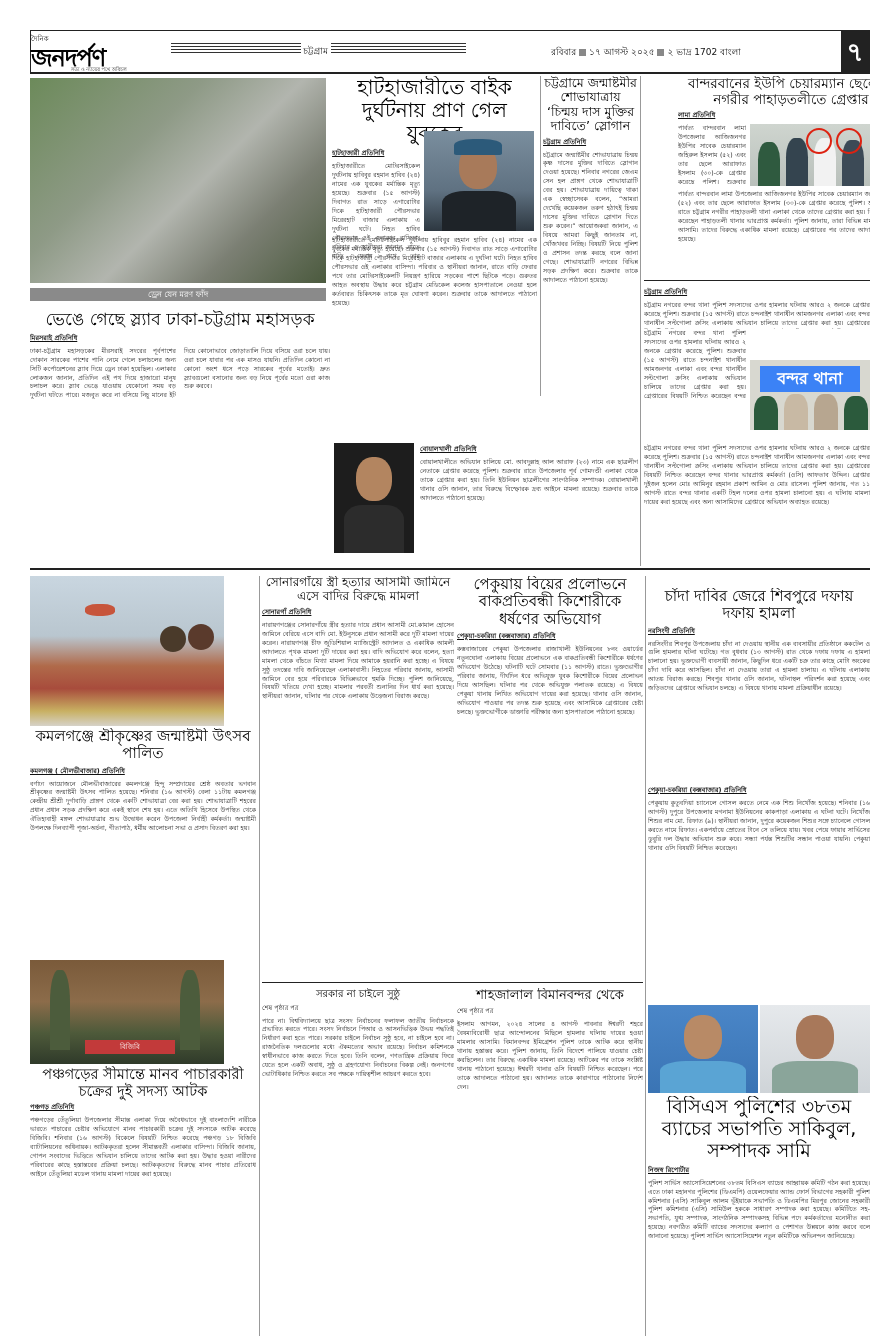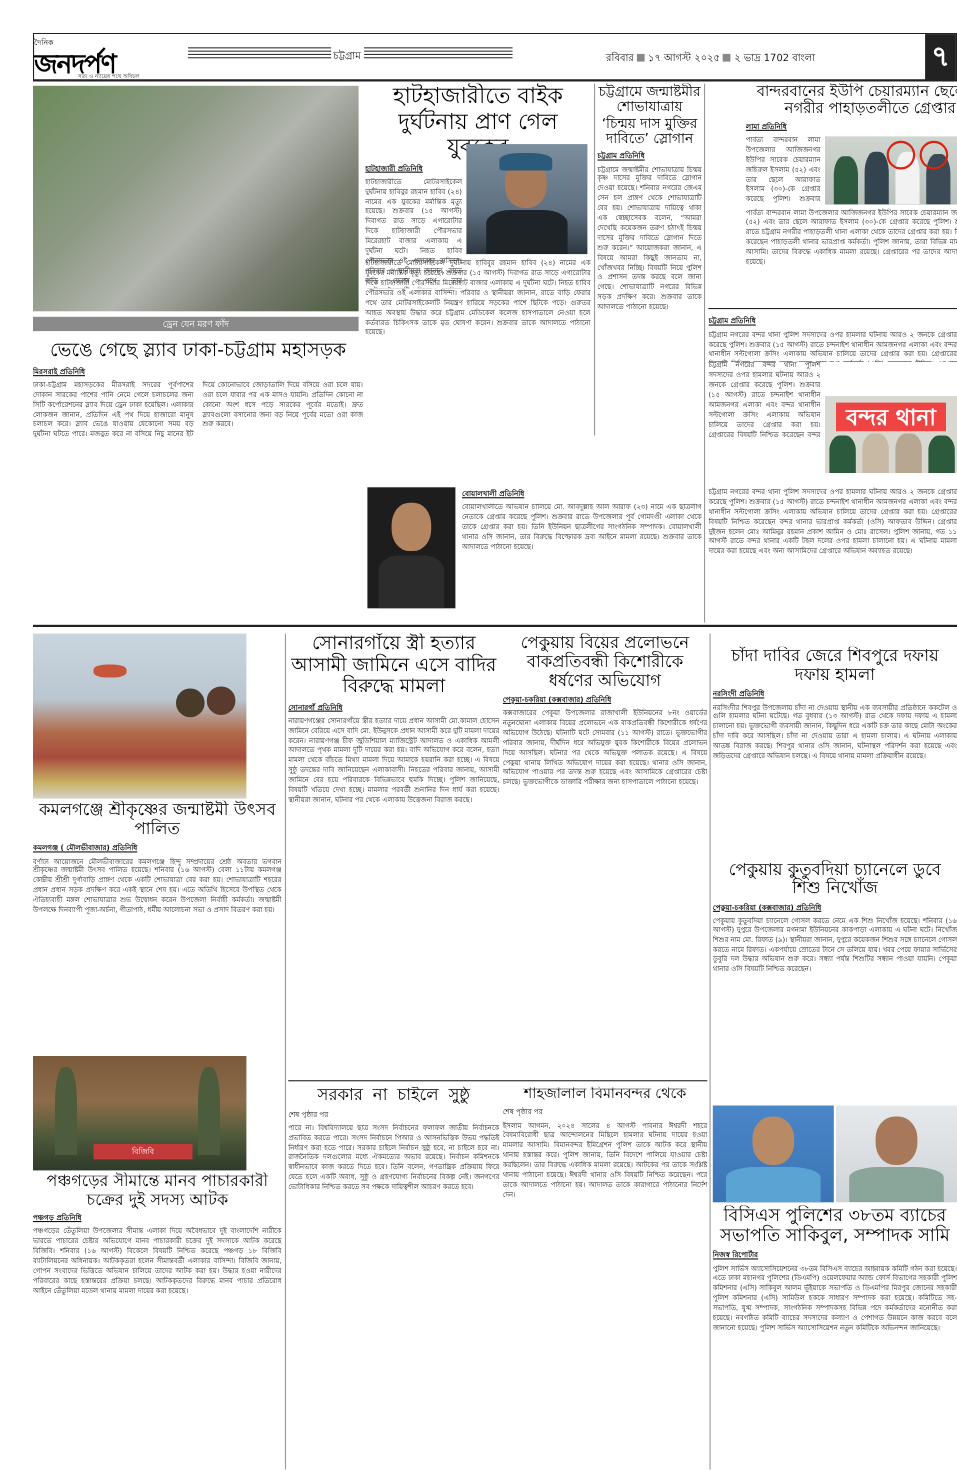--- a/index.html
+++ b/index.html
@@ -107,21 +107,21 @@
     <div class="body" style="position:absolute;top:114px;left:0;width:226px;height:86px;">পার্বত্য বান্দরবান লামা উপজেলার আজিজনগর ইউপির সাবেক চেয়ারম্যান জহিরুল ইসলাম (৫২) এবং তার ছেলে আরাফাত ইসলাম (৩০)-কে গ্রেপ্তার করেছে পুলিশ। শুক্রবার গভীর রাতে চট্টগ্রাম নগরীর পাহাড়তলী থানা এলাকা থেকে তাদের গ্রেপ্তার করা হয়। বিষয়টি নিশ্চিত করেছেন পাহাড়তলী থানার ভারপ্রাপ্ত কর্মকর্তা। পুলিশ জানায়, তারা বিভিন্ন মামলার পলাতক আসামি। তাদের বিরুদ্ধে একাধিক মামলা রয়েছে। গ্রেপ্তারের পর তাদের আদালতে পাঠানো হয়েছে।</div>
   </div>
 
   <div class="hrule" style="left:614px;top:250px;width:226px;"></div>
 
   <div class="art" style="left:614px;top:254px;width:226px;height:280px;">
     <div class="byline">চট্টগ্রাম প্রতিনিধি</div>
     <div class="body" style="height:28px;overflow:hidden;">চট্টগ্রাম নগরের বন্দর থানা পুলিশ সদস্যদের ওপর হামলার ঘটনায় আরও ২ জনকে গ্রেপ্তার করেছে পুলিশ। শুক্রবার (১৫ আগস্ট) রাতে চন্দনাইশ থানাধীন আমজনগর এলাকা এবং বন্দর থানাধীন সল্টগোলা ক্রসিং এলাকায় অভিযান চালিয়ে তাদের গ্রেপ্তার করা হয়। গ্রেপ্তারের বিষয়টি নিশ্চিত করেছেন বন্দর থানার ভারপ্রাপ্ত কর্মকর্তা (ওসি) আফতাব উদ্দিন। গ্রেপ্তার দুইজন হলেন মোঃ আমিনুর রহমান প্রকাশ আমিন ও মোঃ রাসেল। পুলিশ জানায়, গত ১১ আগস্ট রাতে বন্দর থানার একটি টহল দলের ওপর হামলা চালানো হয়। এ ঘটনায় মামলা দায়ের করা হয়েছে এবং অন্য আসামিদের গ্রেপ্তারে অভিযান অব্যাহত রয়েছে।</div>
     <div class="body" style="width:102px;float:left;height:70px;overflow:hidden;">চট্টগ্রাম নগরের বন্দর থানা পুলিশ সদস্যদের ওপর হামলার ঘটনায় আরও ২ জনকে গ্রেপ্তার করেছে পুলিশ। শুক্রবার (১৫ আগস্ট) রাতে চন্দনাইশ থানাধীন আমজনগর এলাকা এবং বন্দর থানাধীন সল্টগোলা ক্রসিং এলাকায় অভিযান চালিয়ে তাদের গ্রেপ্তার করা হয়। গ্রেপ্তারের বিষয়টি নিশ্চিত করেছেন বন্দর থানার ভারপ্রাপ্ত কর্মকর্তা (ওসি) আফতাব উদ্দিন। গ্রেপ্তার দুইজন হলেন মোঃ আমিনুর রহমান প্রকাশ আমিন ও মোঃ রাসেল। পুলিশ জানায়, গত ১১ আগস্ট রাতে বন্দর থানার একটি টহল দলের ওপর হামলা চালানো হয়। এ ঘটনায় মামলা দায়ের করা হয়েছে এবং অন্য আসামিদের গ্রেপ্তারে অভিযান অব্যাহত রয়েছে।</div>
     <div class="photo" style="left:106px;top:76px;width:120px;height:70px;background:#d8d8d0;">
-      <div style="position:absolute;left:10px;top:6px;width:100px;height:26px;background:#ef4444;color:#fff;font-size:20px;font-weight:bold;text-align:center;line-height:26px;">বন্দর থানা</div>
+      <div style="position:absolute;left:10px;top:6px;width:100px;height:26px;background:#3b82f6;color:#fff;font-size:16px;font-weight:bold;text-align:center;line-height:26px;">বন্দর থানা</div>
       <div style="position:absolute;left:4px;top:36px;width:24px;height:34px;background:#2b5a3c;border-radius:40% 40% 0 0;"></div>
       <div style="position:absolute;left:34px;top:34px;width:24px;height:36px;background:#c8b9a4;border-radius:40% 40% 0 0;"></div>
       <div style="position:absolute;left:64px;top:34px;width:24px;height:36px;background:#b7a690;border-radius:40% 40% 0 0;"></div>
       <div style="position:absolute;left:94px;top:36px;width:24px;height:34px;background:#2b5a3c;border-radius:40% 40% 0 0;"></div>
     </div>
     <div class="body" style="position:absolute;top:160px;left:0;width:226px;height:120px;">চট্টগ্রাম নগরের বন্দর থানা পুলিশ সদস্যদের ওপর হামলার ঘটনায় আরও ২ জনকে গ্রেপ্তার করেছে পুলিশ। শুক্রবার (১৫ আগস্ট) রাতে চন্দনাইশ থানাধীন আমজনগর এলাকা এবং বন্দর থানাধীন সল্টগোলা ক্রসিং এলাকায় অভিযান চালিয়ে তাদের গ্রেপ্তার করা হয়। গ্রেপ্তারের বিষয়টি নিশ্চিত করেছেন বন্দর থানার ভারপ্রাপ্ত কর্মকর্তা (ওসি) আফতাব উদ্দিন। গ্রেপ্তার দুইজন হলেন মোঃ আমিনুর রহমান প্রকাশ আমিন ও মোঃ রাসেল। পুলিশ জানায়, গত ১১ আগস্ট রাতে বন্দর থানার একটি টহল দলের ওপর হামলা চালানো হয়। এ ঘটনায় মামলা দায়ের করা হয়েছে এবং অন্য আসামিদের গ্রেপ্তারে অভিযান অব্যাহত রয়েছে।</div>
   </div>
 
   <div class="art" style="left:0;top:280px;width:300px;height:240px;">
     <div class="hl" style="font-size:17px;white-space:nowrap;">ভেঙে গেছে স্ল্যাব ঢাকা-চট্টগ্রাম মহাসড়ক</div>
@@ -160,65 +160,64 @@
   </div>
   <div class="art" style="left:0;top:1036px;width:226px;height:270px;">
     <div class="hl" style="font-size:14.5px;">পঞ্চগড়ের সীমান্তে মানব পাচারকারী চক্রের দুই সদস্য আটক</div>
     <div class="byline">পঞ্চগড় প্রতিনিধি</div>
     <div class="body" style="height:220px;">পঞ্চগড়ের তেঁতুলিয়া উপজেলার সীমান্ত এলাকা দিয়ে অবৈধভাবে দুই বাংলাদেশি নারীকে ভারতে পাচারের চেষ্টার অভিযোগে মানব পাচারকারী চক্রের দুই সদস্যকে আটক করেছে বিজিবি। শনিবার (১৬ আগস্ট) বিকেলে বিষয়টি নিশ্চিত করেছে পঞ্চগড় ১৮ বিজিবি ব্যাটালিয়নের অধিনায়ক। আটককৃতরা হলেন সীমান্তবর্তী এলাকার বাসিন্দা। বিজিবি জানায়, গোপন সংবাদের ভিত্তিতে অভিযান চালিয়ে তাদের আটক করা হয়। উদ্ধার হওয়া নারীদের পরিবারের কাছে হস্তান্তরের প্রক্রিয়া চলছে। আটককৃতদের বিরুদ্ধে মানব পাচার প্রতিরোধ আইনে তেঁতুলিয়া মডেল থানায় মামলা দায়ের করা হয়েছে।</div>
   </div>
 
   <div class="vrule" style="left:229px;top:546px;height:760px;"></div>
 
   <div class="art" style="left:232px;top:546px;width:192px;height:405px;">
-    <div class="hl" style="font-size:17px;">সোনারগাঁয়ে স্ত্রী হত্যার আসামী জামিনে এসে বাদির বিরুদ্ধে মামলা</div>
+    <div class="hl" style="font-size:12px;">সোনারগাঁয়ে স্ত্রী হত্যার আসামী জামিনে এসে বাদির বিরুদ্ধে মামলা</div>
     <div class="byline">সোনারগাঁ প্রতিনিধি</div>
     <div class="body" style="height:340px;">নারায়ণগঞ্জের সোনারগাঁয়ে স্ত্রীর হত্যার দায়ে প্রধান আসামী মো.কামাল হোসেন জামিনে বেরিয়ে এসে বাদি মো. ইউনুসকে প্রধান আসামী করে দুটি মামলা দায়ের করেন। নারায়ণগঞ্জ চীফ জুডিশিয়াল ম্যাজিস্ট্রেট আদালত ও একাধিক আমলী আদালতে পৃথক মামলা দুটি দায়ের করা হয়। বাদি অভিযোগ করে বলেন, হত্যা মামলা থেকে বাঁচতে মিথ্যা মামলা দিয়ে আমাকে হয়রানি করা হচ্ছে। এ বিষয়ে সুষ্ঠু তদন্তের দাবি জানিয়েছেন এলাকাবাসী। নিহতের পরিবার জানায়, আসামী জামিনে বের হয়ে পরিবারকে বিভিন্নভাবে হুমকি দিচ্ছে। পুলিশ জানিয়েছে, বিষয়টি খতিয়ে দেখা হচ্ছে। মামলার পরবর্তী শুনানির দিন ধার্য করা হয়েছে। স্থানীয়রা জানান, ঘটনার পর থেকে এলাকায় উত্তেজনা বিরাজ করছে।</div>
   </div>
 
   <div class="art" style="left:427px;top:546px;width:186px;height:405px;">
     <div class="hl" style="font-size:15px;">পেকুয়ায় বিয়ের প্রলোভনে বাকপ্রতিবন্ধী কিশোরীকে ধর্ষণের অভিযোগ</div>
     <div class="byline">পেকুয়া-চকরিয়া (কক্সবাজার) প্রতিনিধি</div>
     <div class="body" style="height:340px;">কক্সবাজারের পেকুয়া উপজেলার রাজাখালী ইউনিয়নের ৮নং ওয়ার্ডের নতুনঘোনা এলাকায় বিয়ের প্রলোভনে এক বাকপ্রতিবন্ধী কিশোরীকে ধর্ষণের অভিযোগ উঠেছে। ঘটনাটি ঘটে সোমবার (১১ আগস্ট) রাতে। ভুক্তভোগীর পরিবার জানায়, দীর্ঘদিন ধরে অভিযুক্ত যুবক কিশোরীকে বিয়ের প্রলোভন দিয়ে আসছিল। ঘটনার পর থেকে অভিযুক্ত পলাতক রয়েছে। এ বিষয়ে পেকুয়া থানায় লিখিত অভিযোগ দায়ের করা হয়েছে। থানার ওসি জানান, অভিযোগ পাওয়ার পর তদন্ত শুরু হয়েছে এবং আসামিকে গ্রেপ্তারের চেষ্টা চলছে। ভুক্তভোগীকে ডাক্তারি পরীক্ষার জন্য হাসপাতালে পাঠানো হয়েছে।</div>
   </div>
 
   <div class="vrule" style="left:615px;top:546px;height:760px;"></div>
 
   <div class="art" style="left:618px;top:558px;width:222px;height:200px;">
     <div class="hl" style="font-size:15px;">চাঁদা দাবির জেরে শিবপুরে দফায় দফায় হামলা</div>
     <div class="byline">নরসিংদী প্রতিনিধি</div>
     <div class="body" style="height:150px;">নরসিংদীর শিবপুর উপজেলায় চাঁদা না দেওয়ায় স্থানীয় এক ব্যবসায়ীর প্রতিষ্ঠানে ককটেল ও গুলি হামলার ঘটনা ঘটেছে। গত বুধবার (১৩ আগস্ট) রাত থেকে দফায় দফায় এ হামলা চালানো হয়। ভুক্তভোগী ব্যবসায়ী জানান, কিছুদিন ধরে একটি চক্র তার কাছে মোটা অংকের চাঁদা দাবি করে আসছিল। চাঁদা না দেওয়ায় তারা এ হামলা চালায়। এ ঘটনায় এলাকায় আতঙ্ক বিরাজ করছে। শিবপুর থানার ওসি জানান, ঘটনাস্থল পরিদর্শন করা হয়েছে এবং জড়িতদের গ্রেপ্তারে অভিযান চলছে। এ বিষয়ে থানায় মামলা প্রক্রিয়াধীন রয়েছে।</div>
   </div>
 
   <div class="art" style="left:618px;top:752px;width:222px;height:220px;">
-    <div class="hl" style="font-size:15px;">পেকুয়ায় কুতুবদিয়া চ্যানেলে ডুবে শিশু নিখোঁজ</div>
     <div class="byline">পেকুয়া-চকরিয়া (কক্সবাজার) প্রতিনিধি</div>
     <div class="body" style="height:170px;">পেকুয়ায় কুতুবদিয়া চ্যানেলে গোসল করতে নেমে এক শিশু নিখোঁজ হয়েছে। শনিবার (১৬ আগস্ট) দুপুরে উপজেলার মগনামা ইউনিয়নের কাকপাড়া এলাকায় এ ঘটনা ঘটে। নিখোঁজ শিশুর নাম মো. রিফাত (৯)। স্থানীয়রা জানান, দুপুরে কয়েকজন শিশুর সঙ্গে চ্যানেলে গোসল করতে নামে রিফাত। একপর্যায়ে স্রোতের টানে সে তলিয়ে যায়। খবর পেয়ে ফায়ার সার্ভিসের ডুবুরি দল উদ্ধার অভিযান শুরু করে। সন্ধ্যা পর্যন্ত শিশুটির সন্ধান পাওয়া যায়নি। পেকুয়া থানার ওসি বিষয়টি নিশ্চিত করেছেন।</div>
   </div>
 
   <div class="hrule" style="left:232px;top:952px;width:381px;"></div>
   <div class="art" style="left:232px;top:958px;width:192px;height:348px;">
-    <div class="hl" style="font-size:15px;font-family:Liberation Mono, monospace;">সরকার না চাইলে সুষ্ঠু</div>
+    <div class="hl" style="font-size:10px;">সরকার না চাইলে সুষ্ঠু</div>
     <div class="byline" style="text-decoration:none;font-weight:normal;">শেষ পৃষ্ঠার পর</div>
     <div class="body" style="height:310px;">পারে না। বিশ্ববিদ্যালয়ে ছাত্র সংসদ নির্বাচনের ফলাফল জাতীয় নির্বাচনকে প্রভাবিত করতে পারে। সংসদ নির্বাচনে পিআর ও আসনভিত্তিক উভয় পদ্ধতিই নির্ধারণ করা হতে পারে। সরকার চাইলে নির্বাচন সুষ্ঠু হবে, না চাইলে হবে না। রাজনৈতিক দলগুলোর মধ্যে ঐকমত্যের অভাব রয়েছে। নির্বাচন কমিশনকে স্বাধীনভাবে কাজ করতে দিতে হবে। তিনি বলেন, গণতান্ত্রিক প্রক্রিয়ায় ফিরে যেতে হলে একটি অবাধ, সুষ্ঠু ও গ্রহণযোগ্য নির্বাচনের বিকল্প নেই। জনগণের ভোটাধিকার নিশ্চিত করতে সব পক্ষকে দায়িত্বশীল আচরণ করতে হবে।</div>
   </div>
 
   <div class="art" style="left:427px;top:958px;width:186px;height:348px;">
     <div class="hl" style="font-size:13px;">শাহজালাল বিমানবন্দর থেকে</div>
     <div class="byline" style="text-decoration:none;font-weight:normal;">শেষ পৃষ্ঠার পর</div>
     <div class="body" style="height:310px;">ইসলাম আগমন, ২০২৪ সালের ৪ আগস্ট পাবনার ঈশ্বরদী শহরে বৈষম্যবিরোধী ছাত্র আন্দোলনের মিছিলে হামলার ঘটনায় দায়ের হওয়া মামলার আসামি। বিমানবন্দর ইমিগ্রেশন পুলিশ তাকে আটক করে স্থানীয় থানায় হস্তান্তর করে। পুলিশ জানায়, তিনি বিদেশে পালিয়ে যাওয়ার চেষ্টা করছিলেন। তার বিরুদ্ধে একাধিক মামলা রয়েছে। আটকের পর তাকে সংশ্লিষ্ট থানায় পাঠানো হয়েছে। ঈশ্বরদী থানার ওসি বিষয়টি নিশ্চিত করেছেন। পরে তাকে আদালতে পাঠানো হয়। আদালত তাকে কারাগারে পাঠানোর নির্দেশ দেন।</div>
   </div>
 
   <div class="photo" style="left:618px;top:975px;width:110px;height:88px;background:linear-gradient(#4a86c8,#3a74b4);">
     <div style="position:absolute;left:36px;top:10px;width:38px;height:44px;background:#b88a66;border-radius:45%;"></div>
     <div style="position:absolute;left:12px;top:56px;width:86px;height:32px;background:#5aa4d4;border-radius:30% 30% 0 0;"></div>
   </div>
   <div class="photo" style="left:730px;top:975px;width:110px;height:88px;background:linear-gradient(#e6e9ec,#cfd4d8);">
     <div style="position:absolute;left:36px;top:10px;width:38px;height:44px;background:#a8785a;border-radius:45%;"></div>
     <div style="position:absolute;left:12px;top:56px;width:86px;height:32px;background:#8aa59a;border-radius:30% 30% 0 0;"></div>
   </div>
   <div class="art" style="left:618px;top:1066px;width:222px;height:240px;">
-    <div class="hl" style="font-size:16px;">বিসিএস পুলিশের ৩৮তম ব্যাচের সভাপতি সাকিবুল, সম্পাদক সামি</div>
+    <div class="hl" style="font-size:19px;">বিসিএস পুলিশের ৩৮তম ব্যাচের সভাপতি সাকিবুল, সম্পাদক সামি</div>
     <div class="byline">নিজস্ব রিপোর্টার</div>
     <div class="body" style="height:190px;">পুলিশ সার্ভিস অ্যাসোসিয়েশনের ৩৮তম বিসিএস ব্যাচের আহ্বায়ক কমিটি গঠন করা হয়েছে। এতে ঢাকা মহানগর পুলিশের (ডিএমপি) ওয়েলফেয়ার অ্যান্ড ফোর্স বিভাগের সহকারী পুলিশ কমিশনার (এসি) সাকিবুল আলম ভূঁইয়াকে সভাপতি ও ডিএমপির মিরপুর জোনের সহকারী পুলিশ কমিশনার (এসি) সামিউল হককে সাধারণ সম্পাদক করা হয়েছে। কমিটিতে সহ-সভাপতি, যুগ্ম সম্পাদক, সাংগঠনিক সম্পাদকসহ বিভিন্ন পদে কর্মকর্তাদের মনোনীত করা হয়েছে। নবগঠিত কমিটি ব্যাচের সদস্যদের কল্যাণ ও পেশাগত উন্নয়নে কাজ করবে বলে জানানো হয়েছে। পুলিশ সার্ভিস অ্যাসোসিয়েশন নতুন কমিটিকে অভিনন্দন জানিয়েছে।</div>
   </div>
 
 </div>
 
 </body></html>

